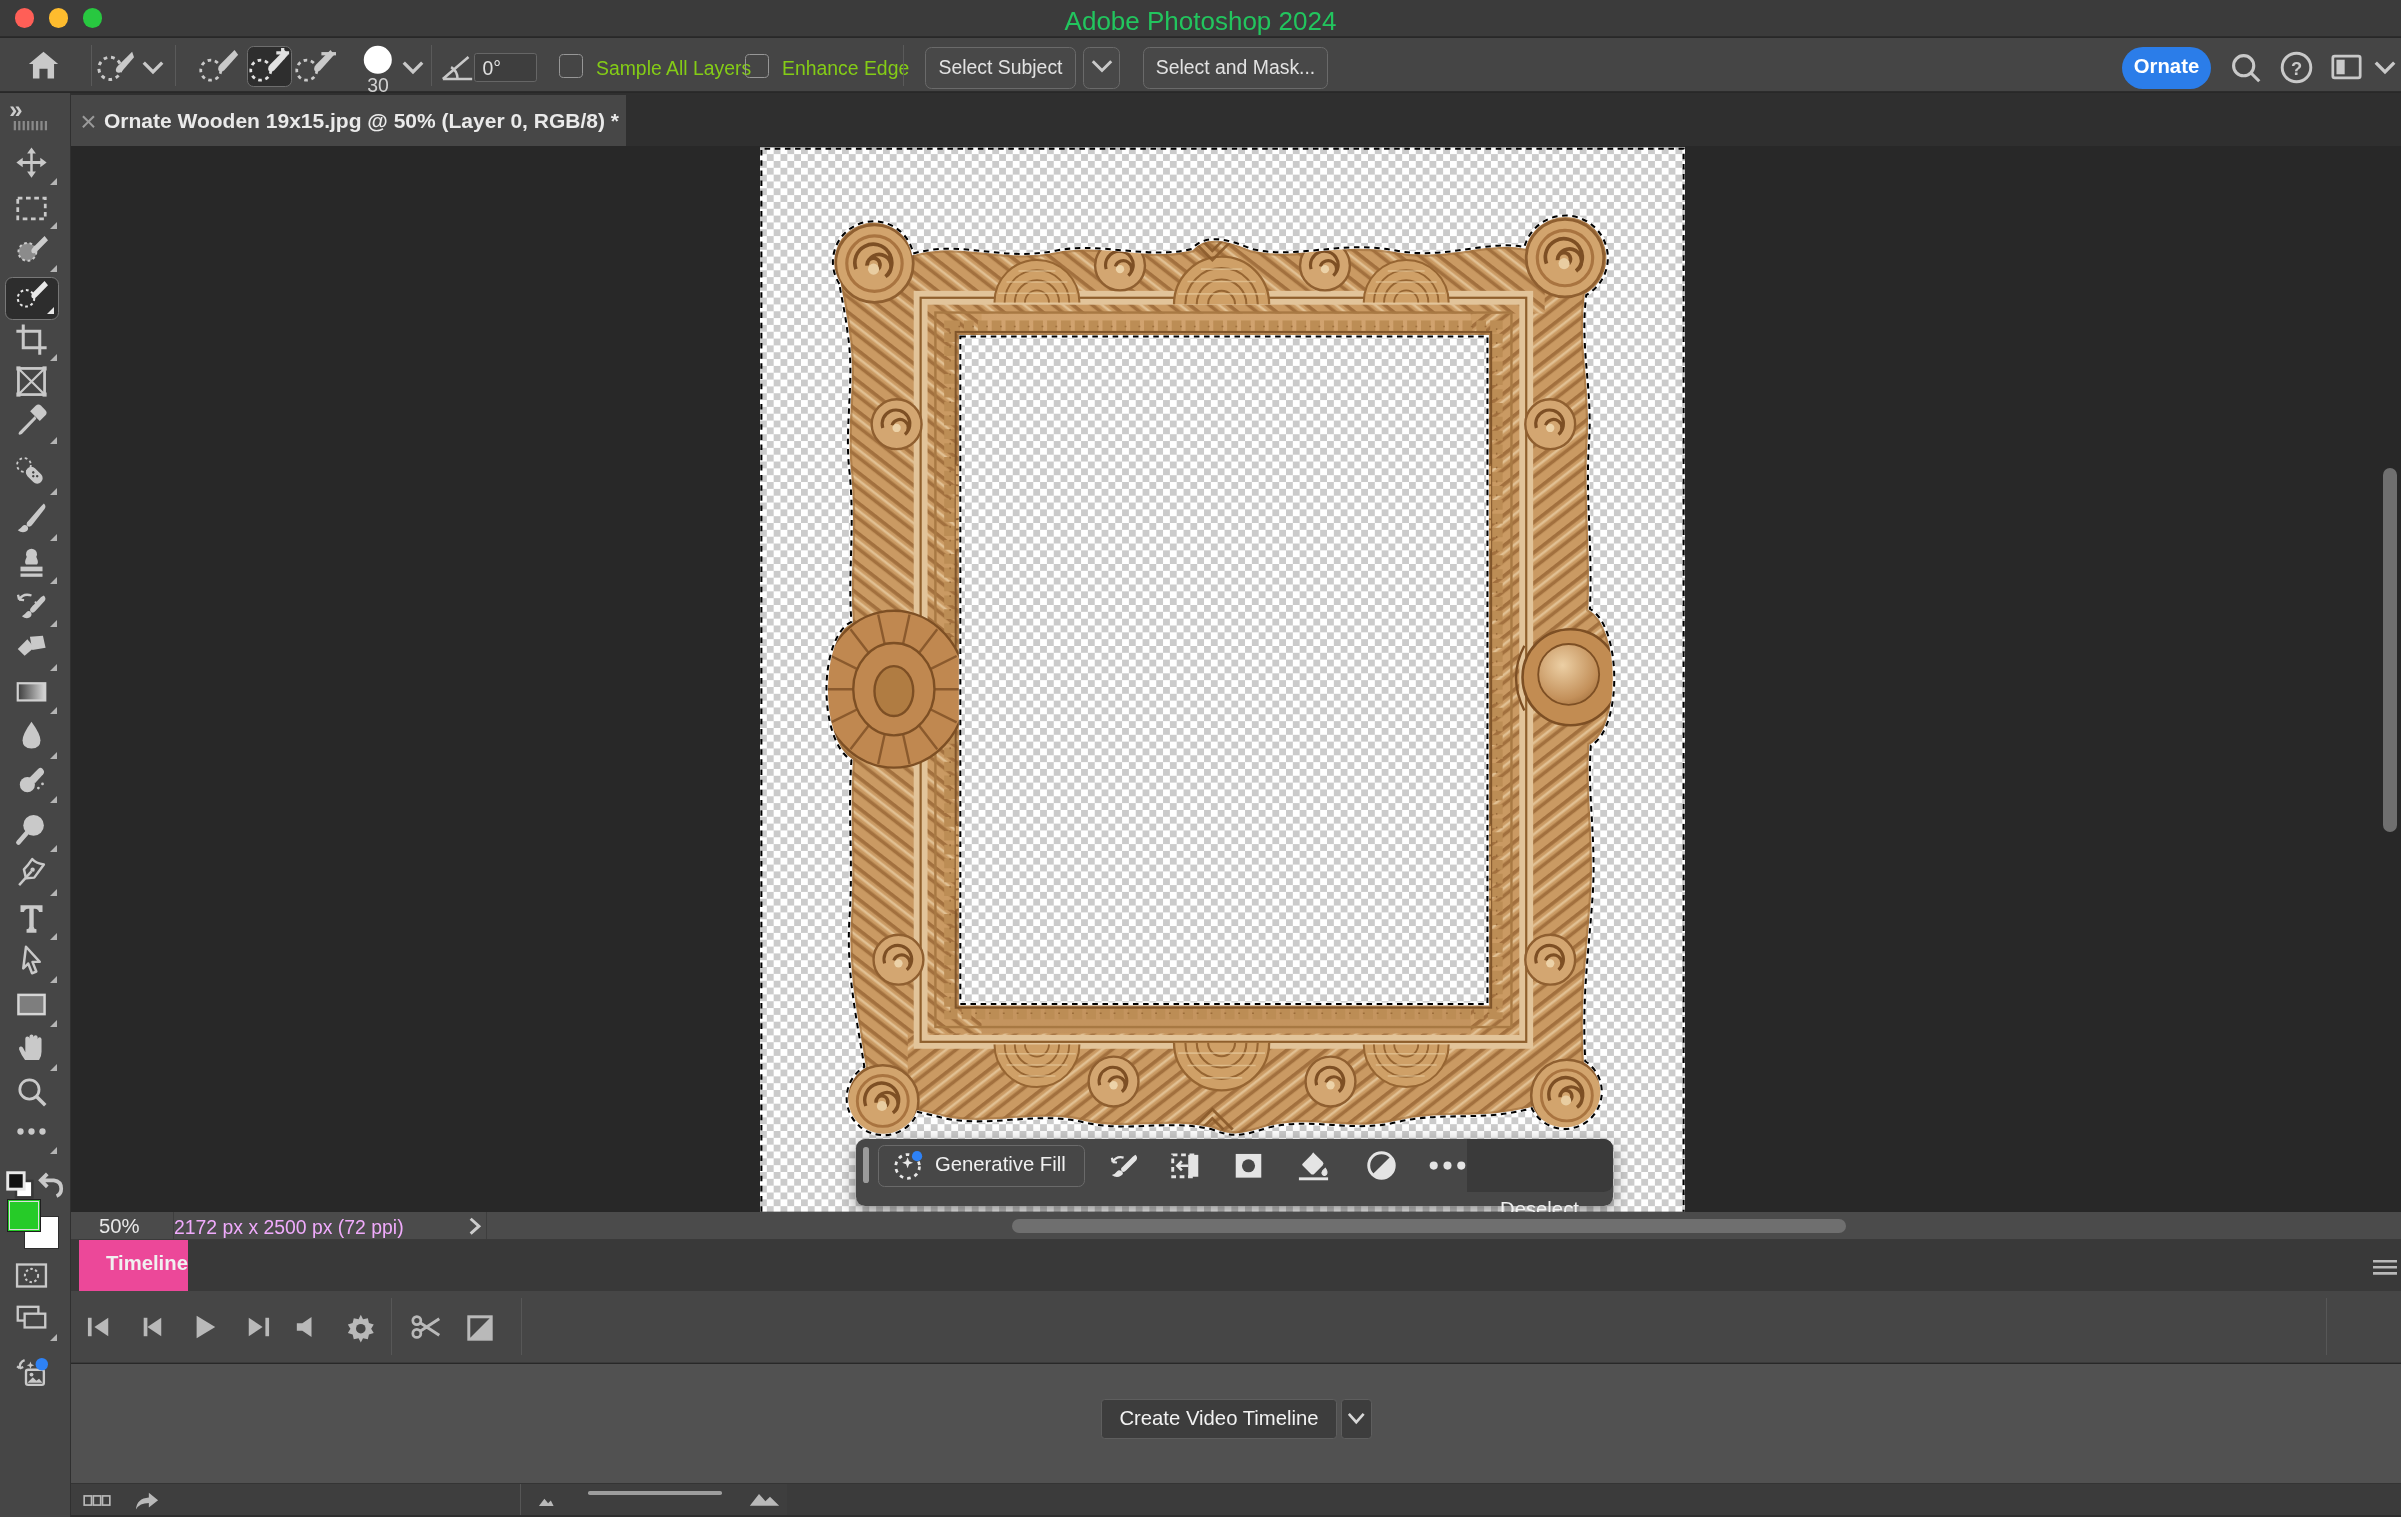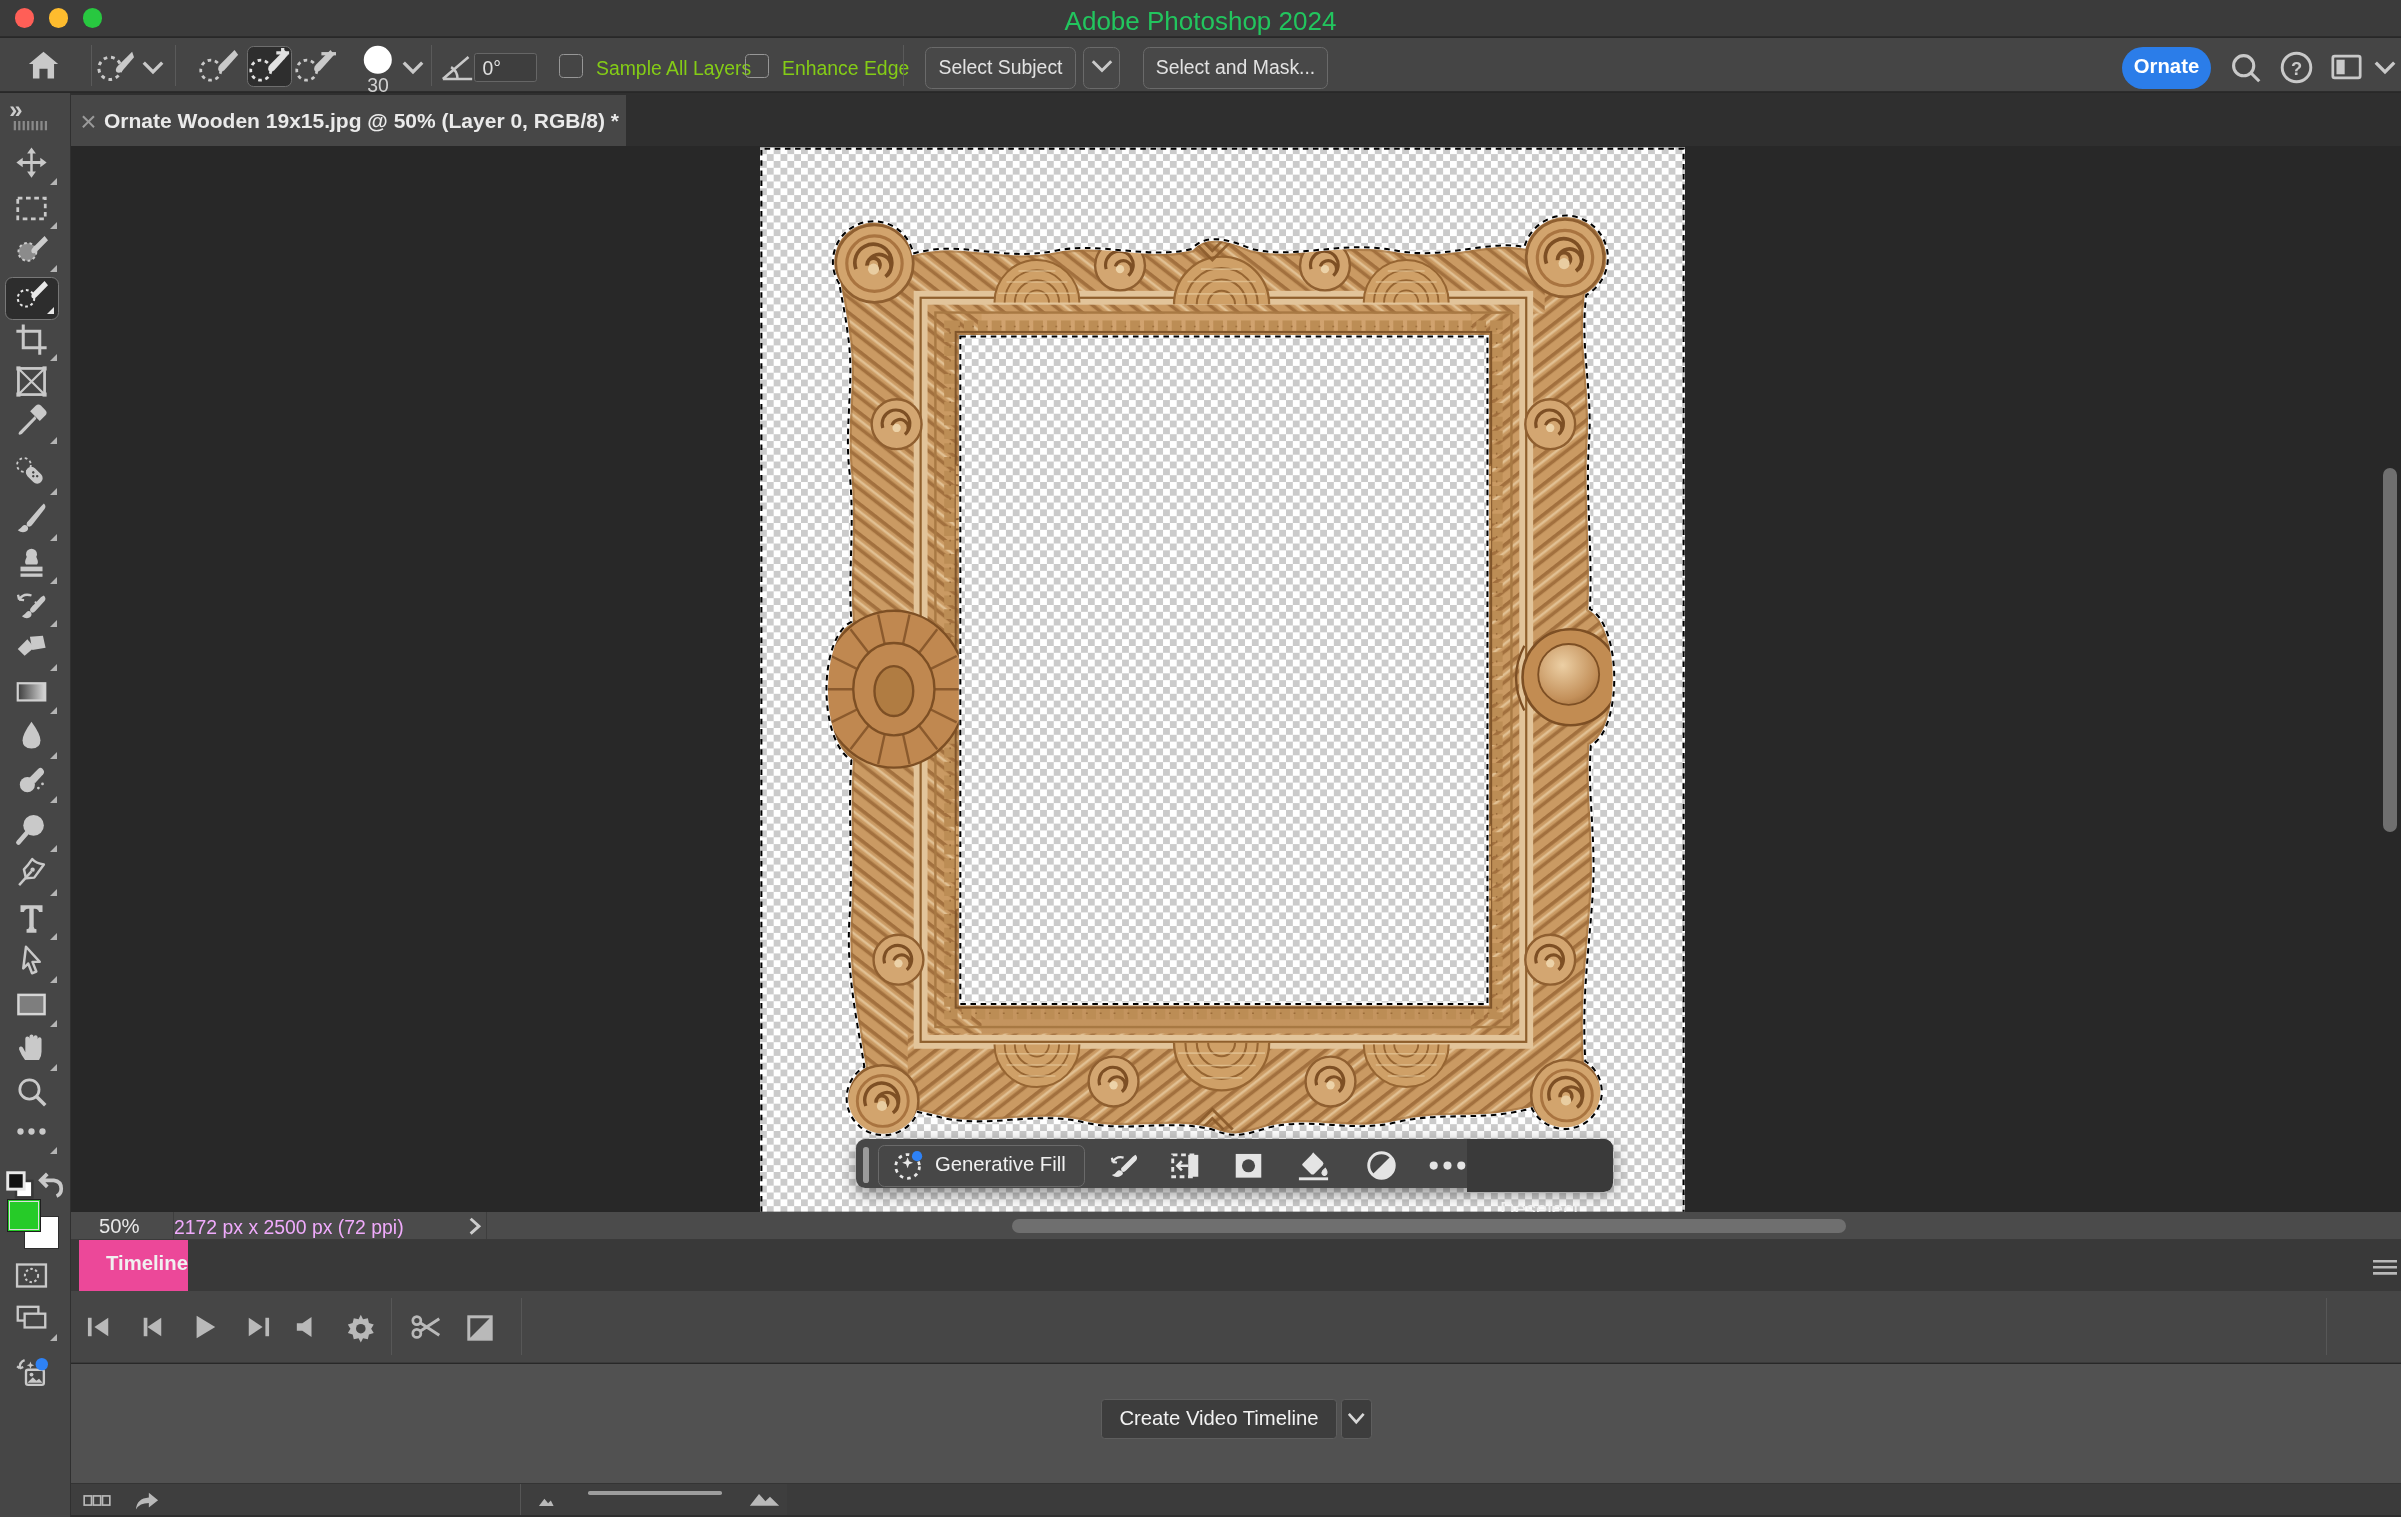--- a/index.html
+++ b/index.html
@@ -411,21 +411,21 @@
   <g transform="translate(133 1033) scale(0.92)">
           <use href="#volute"></use>
         </g>
   <g transform="translate(874 1027) scale(0.92)">
           <use href="#volute"></use>
         </g>
 </g>
 <use href="#silp" fill="none" stroke="#fdfdfd" stroke-width="3.2"></use>
 <use href="#silp" fill="none" stroke="#000000" stroke-width="2.2" stroke-dasharray="6 5"></use>
 </svg>
-<div id="taskbar" class="abs" style="left:785px;top:993px;width:757px;height:49px;background:#474747;border-radius:9.2px;box-shadow:0 5.5px 16.6px rgba(0,0,0,0.45);">
+<div id="taskbar" class="abs" style="left:785px;top:993px;width:757px;height:67px;background:#474747;border-radius:9.2px;box-shadow:0 5.5px 16.6px rgba(0,0,0,0.45);">
   <div class="abs" style="left:7.4px;top:8.3px;width:5.5px;height:36px;background:#9b9b9b;border-radius:2.8px;"></div>
   <div class="abs" style="left:22px;top:5.5px;width:207px;height:42px;border:1.8px solid #6a6a6a;border-radius:6.5px;"></div>
   <svg class="abs" style="left:37px;top:11px;" width="31" height="31" viewBox="0 0 17 17">
     <circle cx="8" cy="9" r="6.5" fill="none" stroke="#e8e8e8" stroke-width="1.5" stroke-dasharray="2 2.2"></circle>
     <path d="M7.2 6.2 L8 4 L8.8 6.2 L11 7 L8.8 7.8 L8 10 L7.2 7.8 L5 7 Z" fill="#e8e8e8"></path>
     <circle cx="13.2" cy="3.4" r="2.8" fill="#2e82f6"></circle>
   </svg>
   <div class="abs" style="left:79px;top:14px;color:#f0f0f0;font-size:20.3px;">Generative Fill</div>
   <svg class="abs" style="left:253px;top:12px;" width="31" height="29.6" viewBox="0 0 17 16">
     <path d="M14.5 2 Q16 3.5 15 5 L9.5 10.5 Q8 12 7 11 Q6 9.5 7.5 8.5 L13 3 Z" fill="#e4e4e4"></path>

